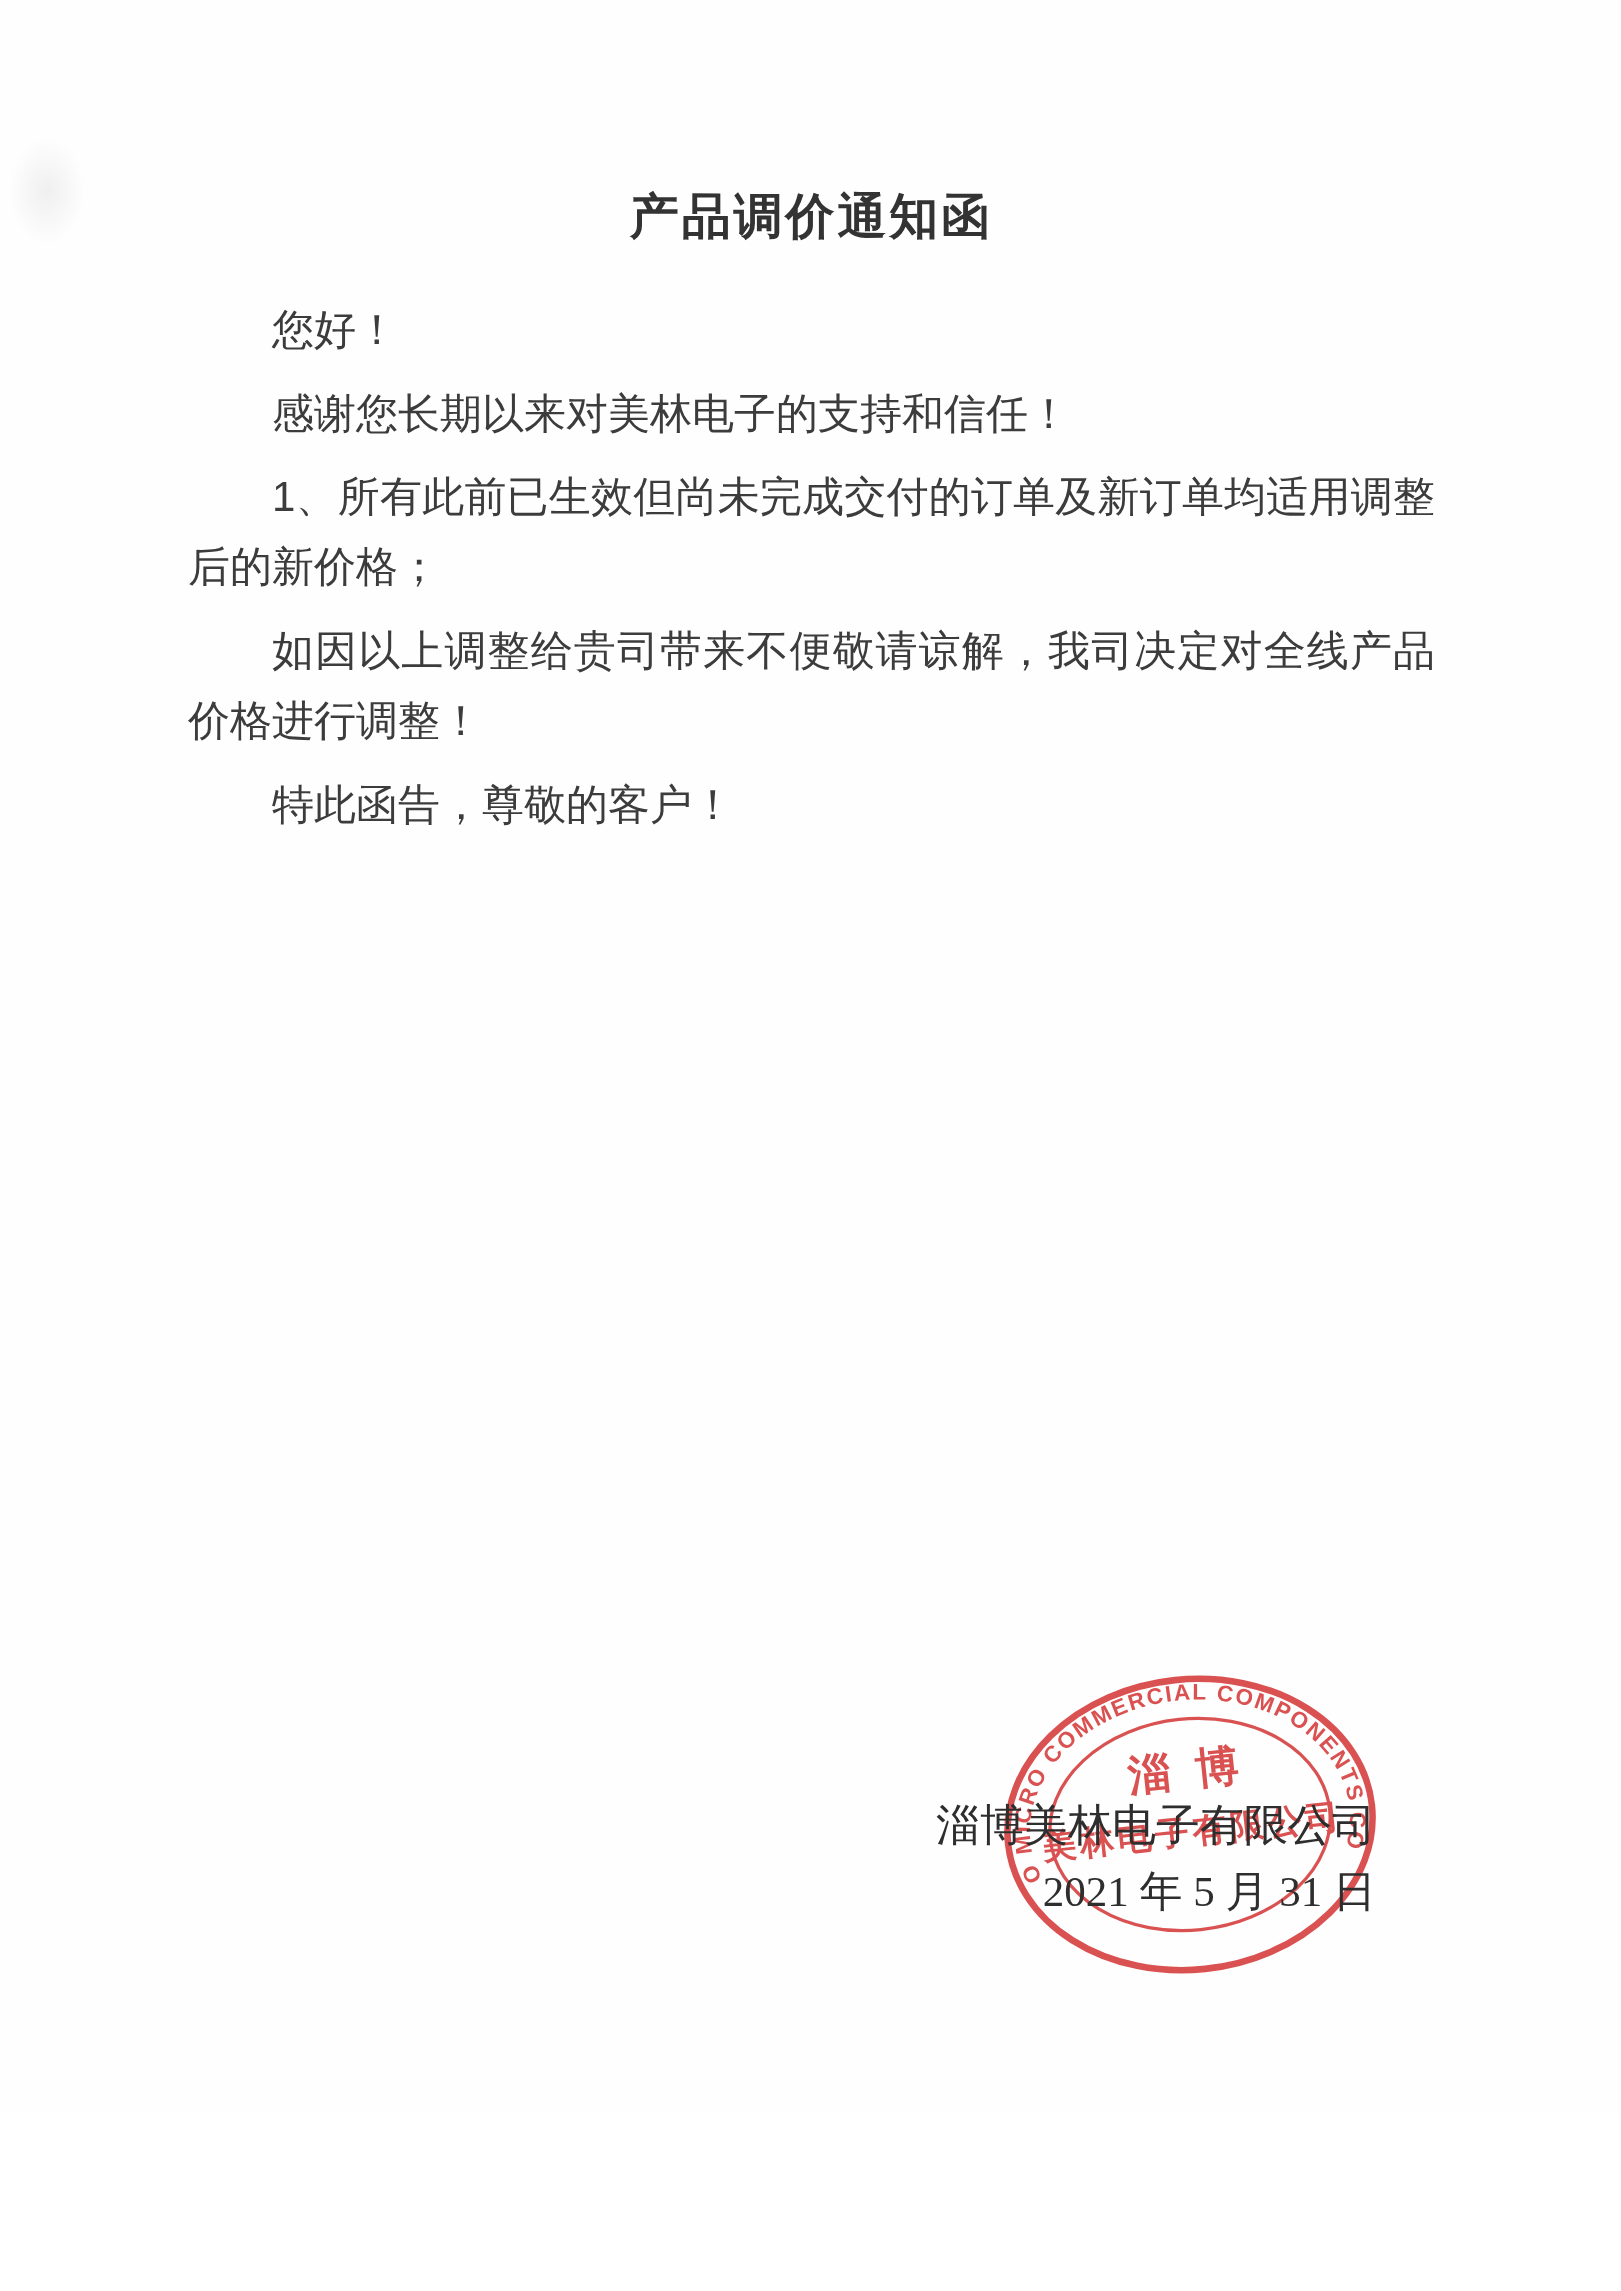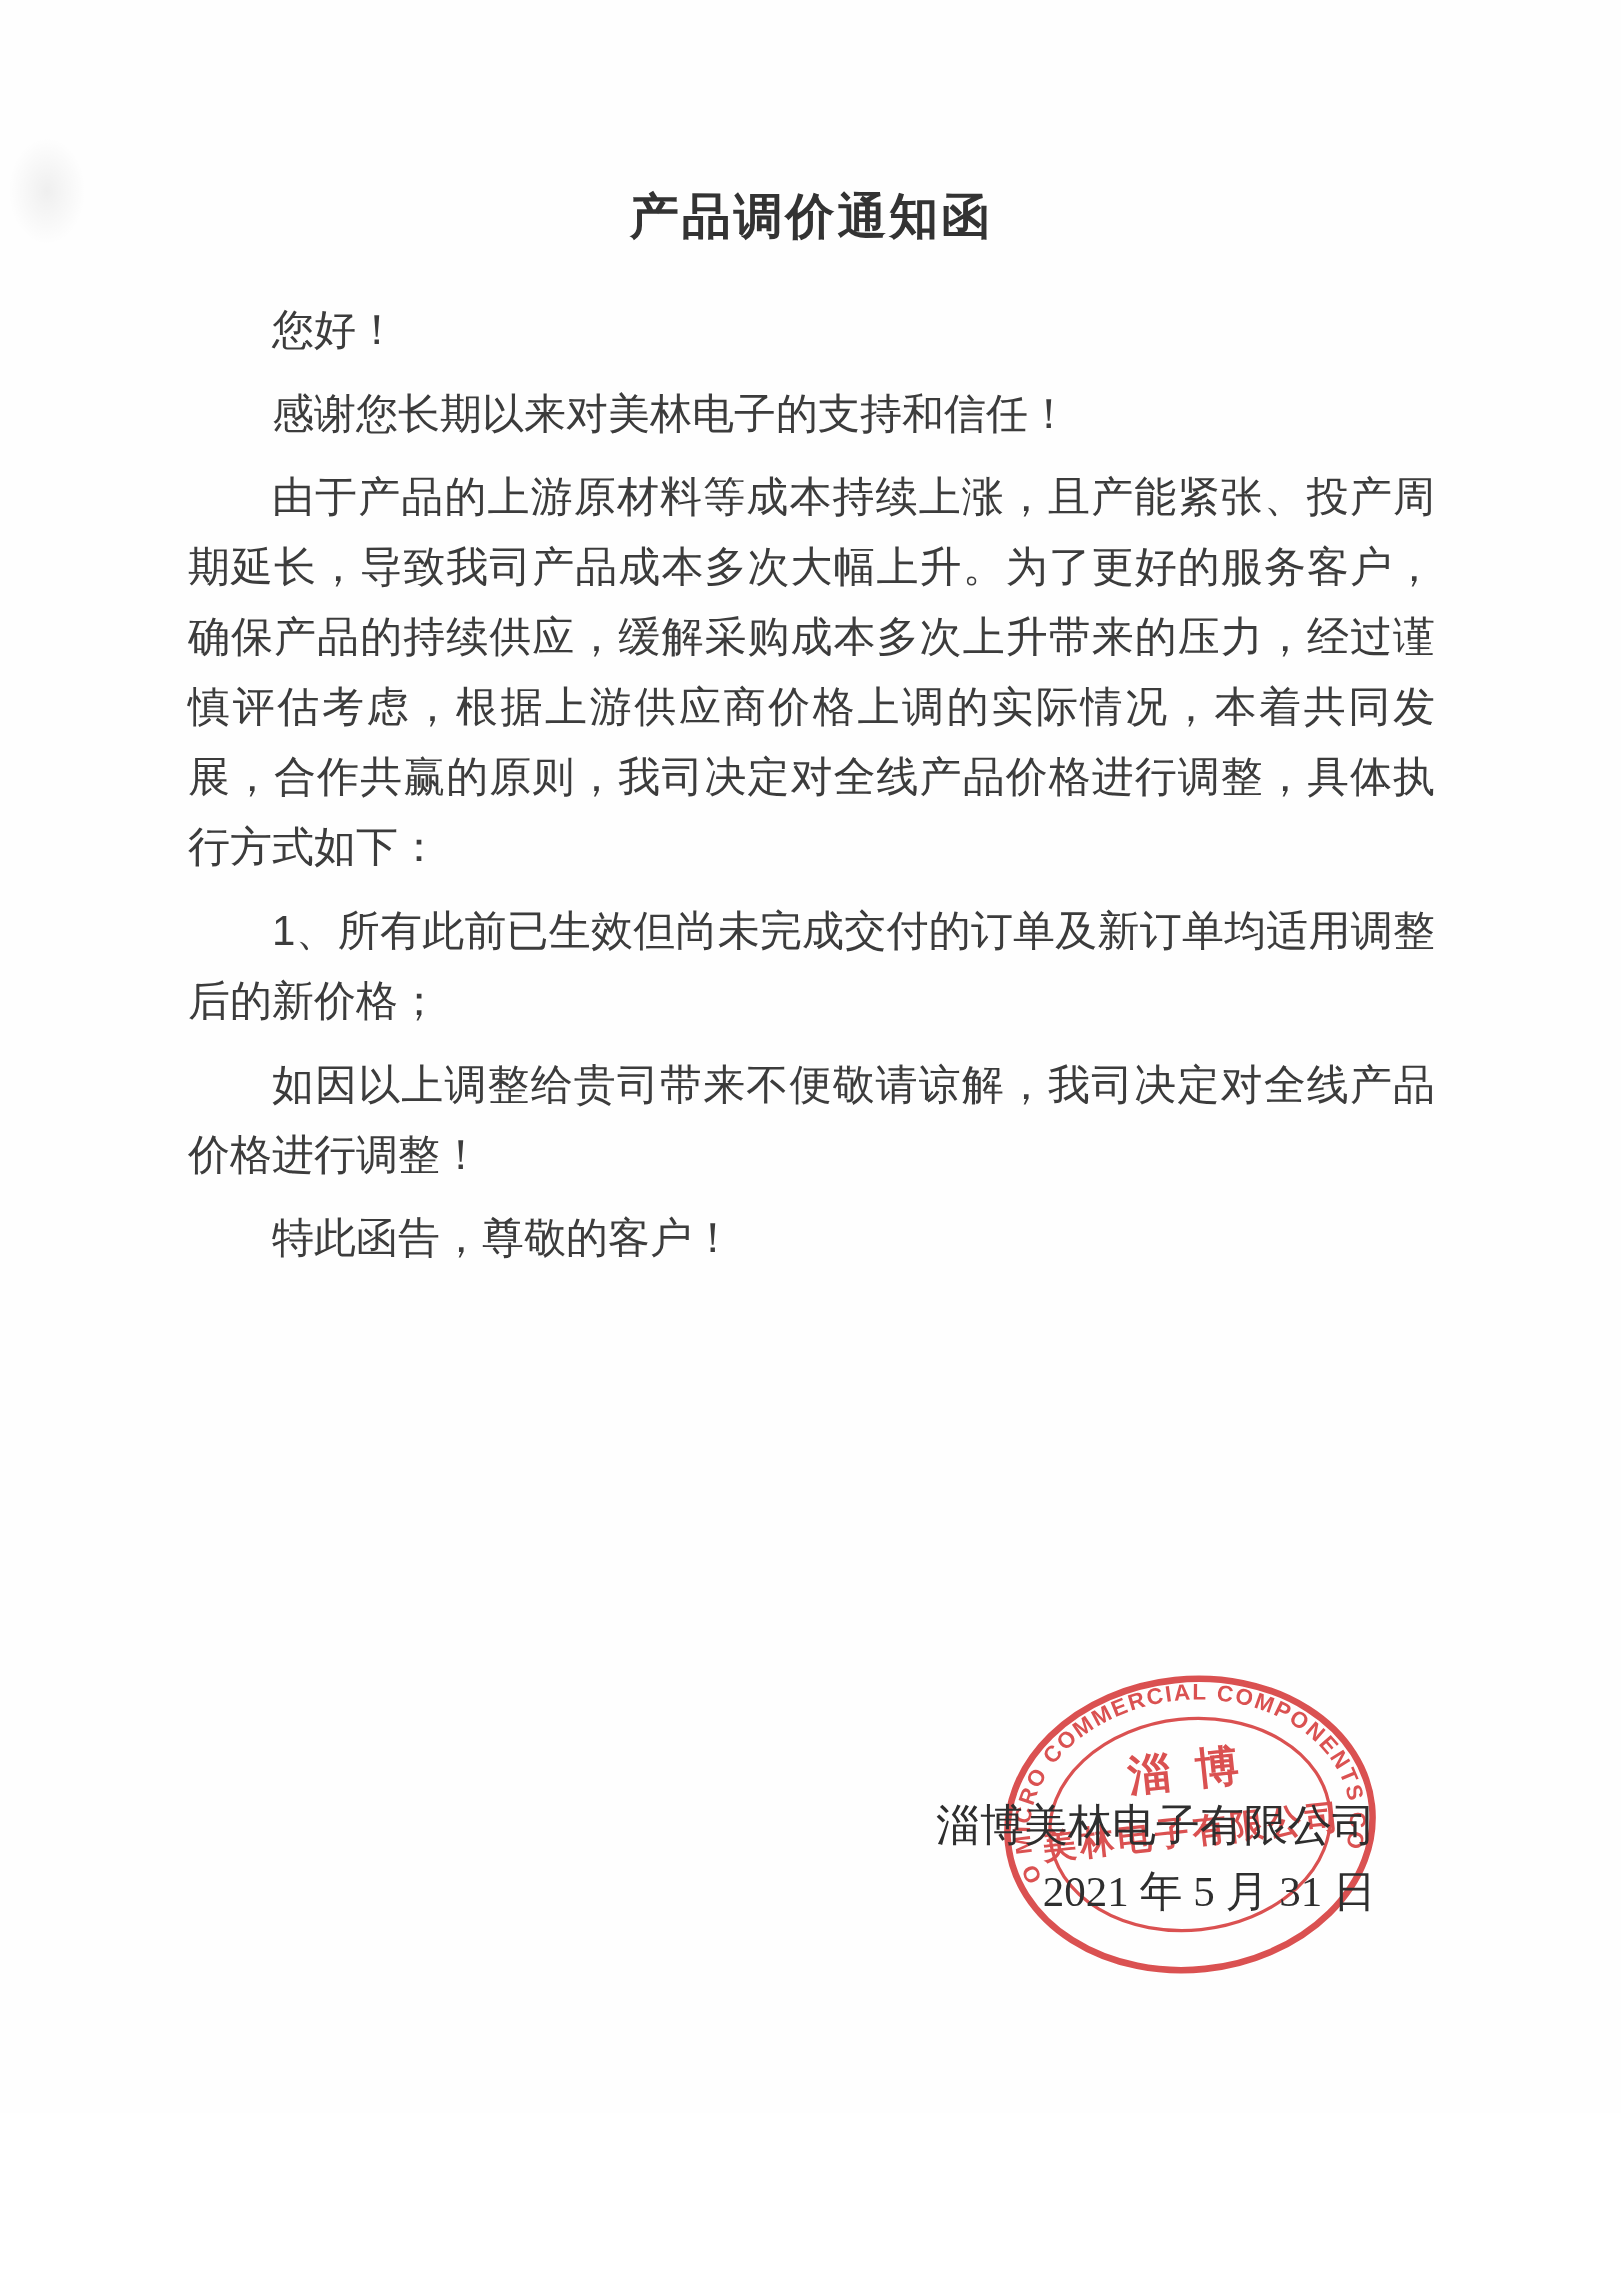--- a/index.html
+++ b/index.html
@@ -49,21 +49,20 @@
 <div class="page">
 
   <div class="smudge"></div>
 
   <div class="content">
     <h1 class="title">产品调价通知函</h1>
 
 
     <p class="para">您好！</p>
     <p class="para">感谢您长期以来对美林电子的支持和信任！</p>
-    <p class="para">由于产品的上游原材料等成本持续上涨，且产能紧张、投产周期延长，导致我司产品成本多次大幅上升。为了更好的服务客户，确保产品的持续供应，缓解采购成本多次上升带来的压力，经过谨慎评估考虑，根据上游供应商价格上调的实际情况，本着共同发展，合作共赢的原则，我司决定对全线产品价格进行调整，具体执行方式如下：</p>
     <p class="para">1、所有此前已生效但尚未完成交付的订单及新订单均适用调整后的新价格；</p>
     <p class="para">如因以上调整给贵司带来不便敬请谅解，我司决定对全线产品价格进行调整！</p>
     <p class="para">特此函告，尊敬的客户！</p>
   </div>
 
   <div class="stamp">
     <svg viewBox="0 0 420 340" xmlns="http://www.w3.org/2000/svg">
       <defs>
         <path id="sealArc" d="M 45.8 204.2 A 170 132 0 1 1 374.2 204.2" fill="none"></path>
       </defs>

